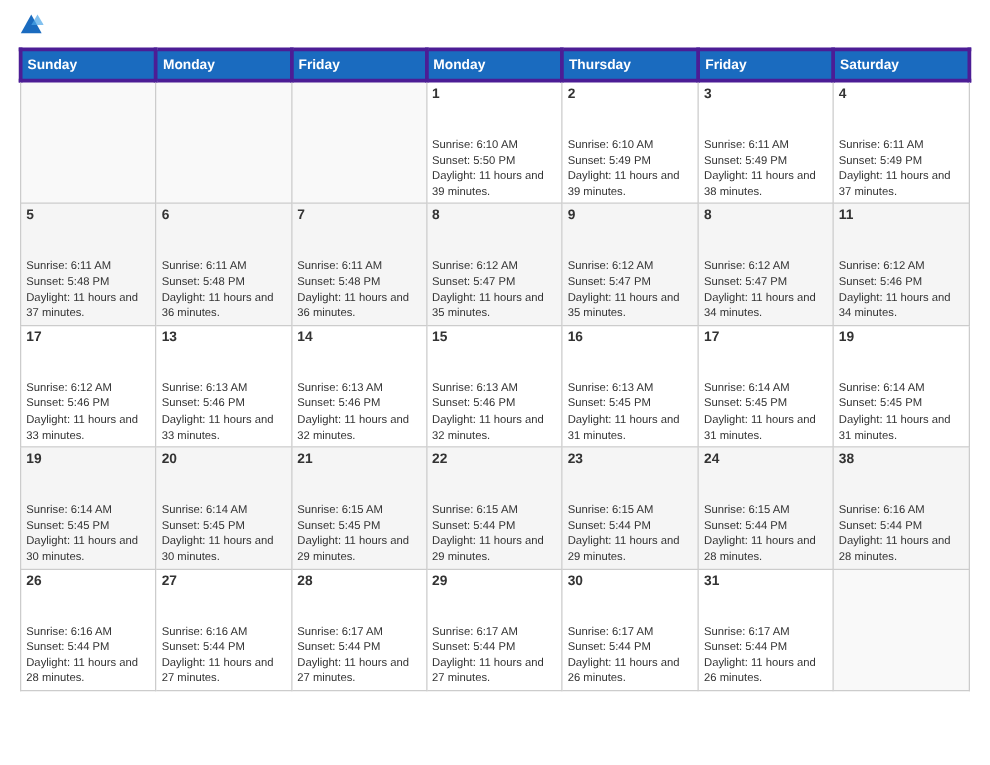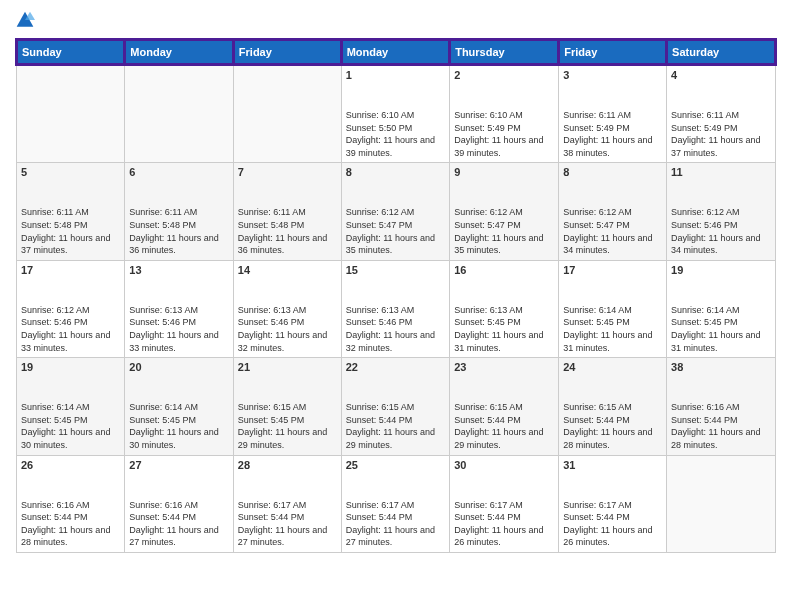--- a/index.html
+++ b/index.html
@@ -306,21 +306,21 @@
 Sunset: 5:44 PM
 Daylight: 11 hours and 27 minutes.</div>
           </td>
           <td>
             <div class="day-number">28</div>
             <div class="cell-text" style="white-space: pre-line;">Sunrise: 6:17 AM
 Sunset: 5:44 PM
 Daylight: 11 hours and 27 minutes.</div>
           </td>
           <td>
-            <div class="day-number">25</div>
+            <div class="day-number">29</div>
             <div class="cell-text" style="white-space: pre-line;">Sunrise: 6:17 AM
 Sunset: 5:44 PM
 Daylight: 11 hours and 27 minutes.</div>
           </td>
           <td>
             <div class="day-number">30</div>
             <div class="cell-text" style="white-space: pre-line;">Sunrise: 6:17 AM
 Sunset: 5:44 PM
 Daylight: 11 hours and 26 minutes.</div>
           </td>

